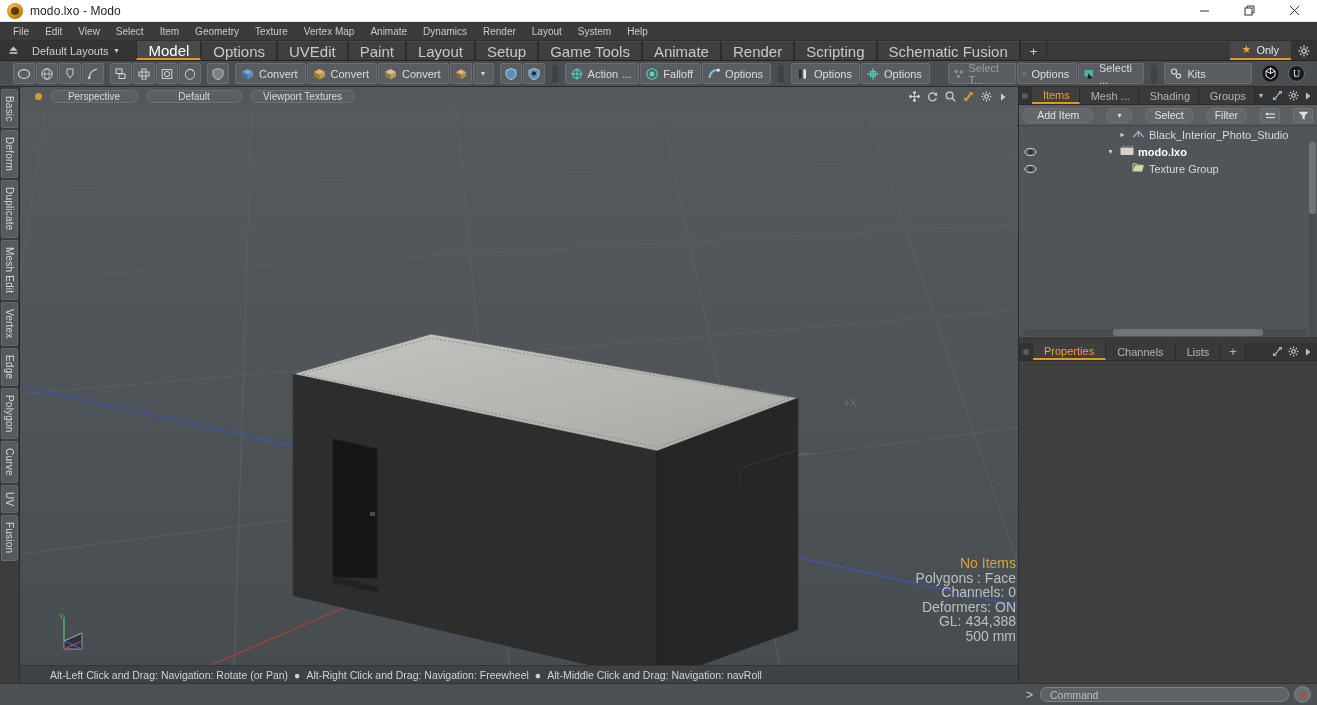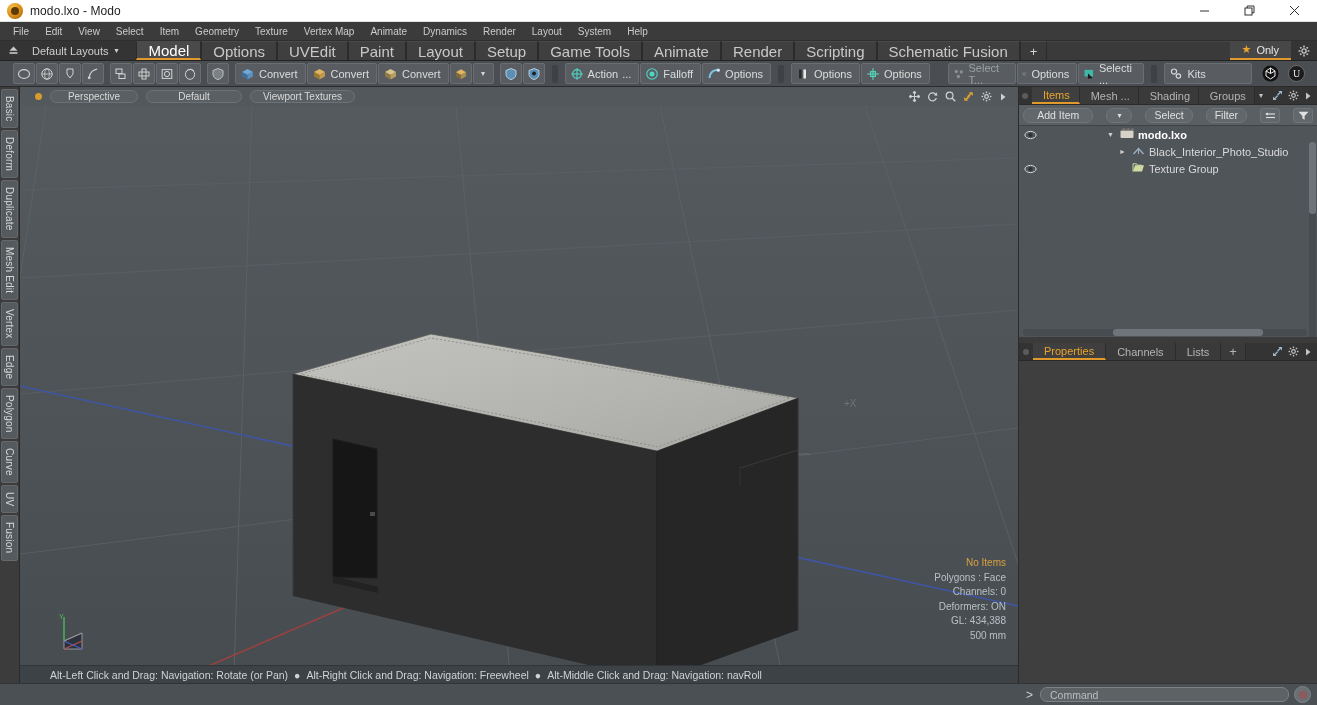--- a/index.html
+++ b/index.html
@@ -125,22 +125,22 @@
   .vp-icons { margin-left:auto; display:flex; align-items:center; gap:7px; padding-right:6px; color:#d0d0d0;}
   .vp-icons svg{display:block;}
 
   
   .viewport {
     flex:1 1 auto; position:relative; overflow:hidden;
     background:#4e5458;
   }
   .vp-canvas { position:absolute; inset:0; }
   .vp-overlay-stats {
-    position:absolute; right:12px; bottom:22px; text-align:right; line-height:14.5px;
-    font-size:10px; color:#b9c0c4;
+    position:absolute; right:2px; bottom:22px; text-align:right; line-height:14.5px;
+    font-size:14px; color:#b9c0c4;
   }
   .vp-overlay-stats .noitems { color:#d8a23f; }
   .axis-x-label { position:absolute; left:824px; top:292px; font-size:10px; color:#6d7478; }
 
   .statusbar {
     height:18px; flex:0 0 18px; background:#3d4246; display:flex;align-items:center;
     padding-left:30px; font-size:10.5px; color:#cfd3d6; border-top:1px solid #30353a;
   }
   .statusbar .sep { display:inline-block; margin:0 6px; }
 
@@ -770,20 +770,37 @@
         </div>
         <div class="ibtn sq">
           <svg width="13" height="11" viewBox="0 0 13 11">
               <polygon points="1.5,1.8 11.5,1.8 7.6,6 7.6,9.8 5.4,8.6 5.4,6" fill="#e0e0e0"></polygon>
             </svg>
         </div>
       </div>
 
       <div class="items-list">
 
+        <div class="irow">
+          <div class="cell"></div>
+          <div class="cell"></div>
+          <div class="cell"></div>
+          <div class="namecell">
+            <span class="tree-indent2"></span>
+            <span class="caret-tri">►</span>
+            <span>
+              <svg width="13" height="11" viewBox="0 0 13 11">
+                  <path d="M1.5 9 L6.5 3.5 L11.5 9" fill="none" stroke="#9ab2c4" stroke-width="1.3"></path>
+                  <line x1="6.5" y1="3.5" x2="6.5" y2="9" stroke="#9ab2c4" stroke-width="1"></line>
+                </svg>
+            </span>
+            <span>Black_Interior_Photo_Studio</span>
+          </div>
+        </div>
+
         <div class="irow root">
           <div class="cell">
             <svg class="eye" width="13" height="10" viewBox="0 0 13 10">
                 <ellipse cx="6.5" cy="5" rx="5.6" ry="3.6" fill="none" stroke="#d6dadd" stroke-width="1"></ellipse>
                 <circle cx="6.5" cy="5" r="2.1" fill="#2d3135"></circle>
               </svg>
           </div>
           <div class="cell"></div>
           <div class="cell"></div>
           <div class="namecell">
@@ -795,37 +812,20 @@
                   <polygon points="0.5,2.5 3.5,0.3 6,0.3 3,2.5" fill="#7d7a74"></polygon>
                   <polygon points="5,2.5 8,0.3 10.5,0.3 7.5,2.5" fill="#7d7a74"></polygon>
                   <polygon points="9.5,2.5 12.5,0.3 13.5,0.3 13.5,2.5" fill="#7d7a74"></polygon>
                 </svg>
             </span>
             <span>modo.lxo</span>
           </div>
         </div>
 
         <div class="irow">
-          <div class="cell"></div>
-          <div class="cell"></div>
-          <div class="cell"></div>
-          <div class="namecell">
-            <span class="tree-indent2"></span>
-            <span class="caret-tri">►</span>
-            <span>
-              <svg width="13" height="11" viewBox="0 0 13 11">
-                  <path d="M1.5 9 L6.5 3.5 L11.5 9" fill="none" stroke="#9ab2c4" stroke-width="1.3"></path>
-                  <line x1="6.5" y1="3.5" x2="6.5" y2="9" stroke="#9ab2c4" stroke-width="1"></line>
-                </svg>
-            </span>
-            <span>Black_Interior_Photo_Studio</span>
-          </div>
-        </div>
-
-        <div class="irow">
           <div class="cell">
             <svg class="eye" width="13" height="10" viewBox="0 0 13 10">
                 <ellipse cx="6.5" cy="5" rx="5.6" ry="3.6" fill="none" stroke="#d6dadd" stroke-width="1"></ellipse>
                 <circle cx="6.5" cy="5" r="2.1" fill="#2d3135"></circle>
               </svg>
           </div>
           <div class="cell"></div>
           <div class="cell"></div>
           <div class="namecell">
             <span class="tree-indent2"></span>

